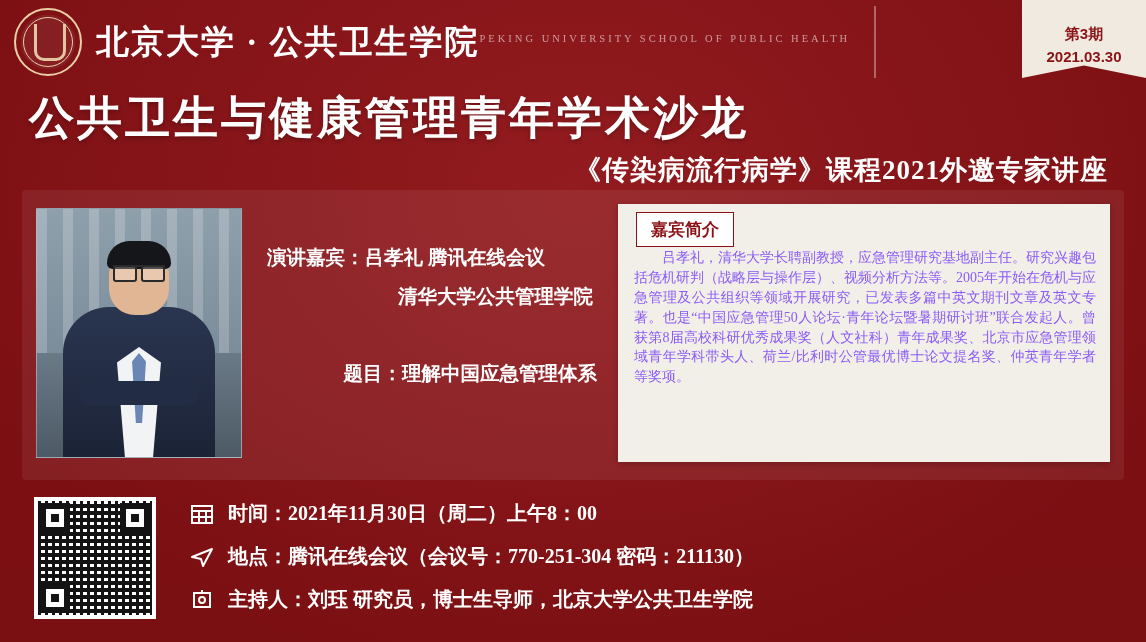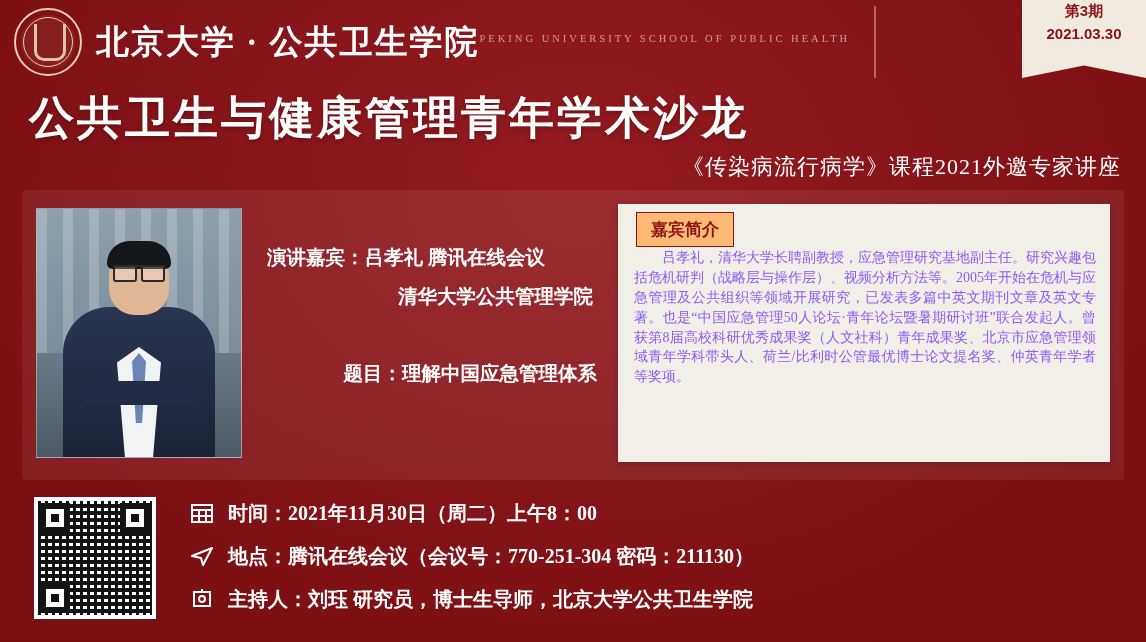--- a/index.html
+++ b/index.html
@@ -62,40 +62,40 @@
   }
   .logo-txt{display:flex;flex-direction:row;justify-content:center;}
 
   
   .ribbon{
     position:absolute;right:0;top:0;width:124px;height:78px;
     background:#f0eae0;
     color:#8b1215;
     text-align:center;
     font-size:15px;line-height:1.5;
-    padding-top:0;
+    padding-top:23px;
     box-sizing:border-box;
     clip-path:polygon(0 0,100% 0,100% 100%,50% 84%,0 100%);
     font-family:"Liberation Sans", sans-serif;
     font-weight:600;
   }
   .ribbon div{white-space:nowrap;}
 
   
   .main-title{
     position:absolute;top:88px;left:16px;width:100%;
     text-align:left;color:#ffffff;
     font-size:45px;font-weight:700;letter-spacing:3px;
     font-family:"Liberation Serif", serif;
     text-shadow:0 2px 4px rgba(0,0,0,.25);
     margin-left:13px;
   }
   .sub-title{
-    position:absolute;top:152px;right:25px;
-    color:#ffffff;font-size:22px;font-weight:400;
+    position:absolute;top:152px;right:38px;
+    color:#ffffff;font-size:27px;font-weight:700;
     letter-spacing:1px;font-family:"Liberation Serif", serif;
   }
 
   
   .mid{
     position:absolute;left:22px;top:190px;width:1102px;height:290px;
     background:rgba(255,255,255,0.07);
     border-radius:4px;
   }
   .photo{
@@ -167,21 +167,21 @@
   }
 
   
   .bio{
     position:absolute;left:596px;top:14px;width:492px;height:258px;
     background:#f2efe8;
     box-shadow:0 2px 6px rgba(0,0,0,.2);
   }
   .bio-tab{
     position:absolute;left:18px;top:8px;
-    background:#fdba74;
+    background:#ffffff;
     border:1px solid #8b1215;
     color:#8b1215;font-size:17px;font-weight:700;
     padding:5px 14px;
     font-family:"Liberation Serif", serif;
   }
   .bio-text{
     position:absolute;left:16px;top:44px;width:462px;
     color:#8b5cf6;font-size:14px;line-height:1.42;
     text-align:justify;text-indent:2em;
     font-family:"Liberation Serif", serif;
@@ -212,21 +212,21 @@
   .qr-eye.bl{left:2px;bottom:2px;}
   .qr-eye:after{
     content:"";position:absolute;left:5px;top:5px;right:5px;bottom:5px;background:#000;
   }
 
   .info{
     position:absolute;left:188px;top:500px;width:920px;
     color:#ffffff;font-family:"Liberation Serif", serif;
   }
   .info-row{
-    display:flex;align-items:flex-start;margin-bottom:16px;font-size:20px;font-weight:600;
+    display:flex;align-items:flex-end;margin-bottom:16px;font-size:20px;font-weight:600;
     white-space:nowrap;
   }
   .info-icon{
     width:28px;height:26px;margin-right:12px;flex:none;
     display:flex;align-items:center;justify-content:center;
   }
   .info-icon svg{display:block;}
 </style>
 </head>
 <body>

